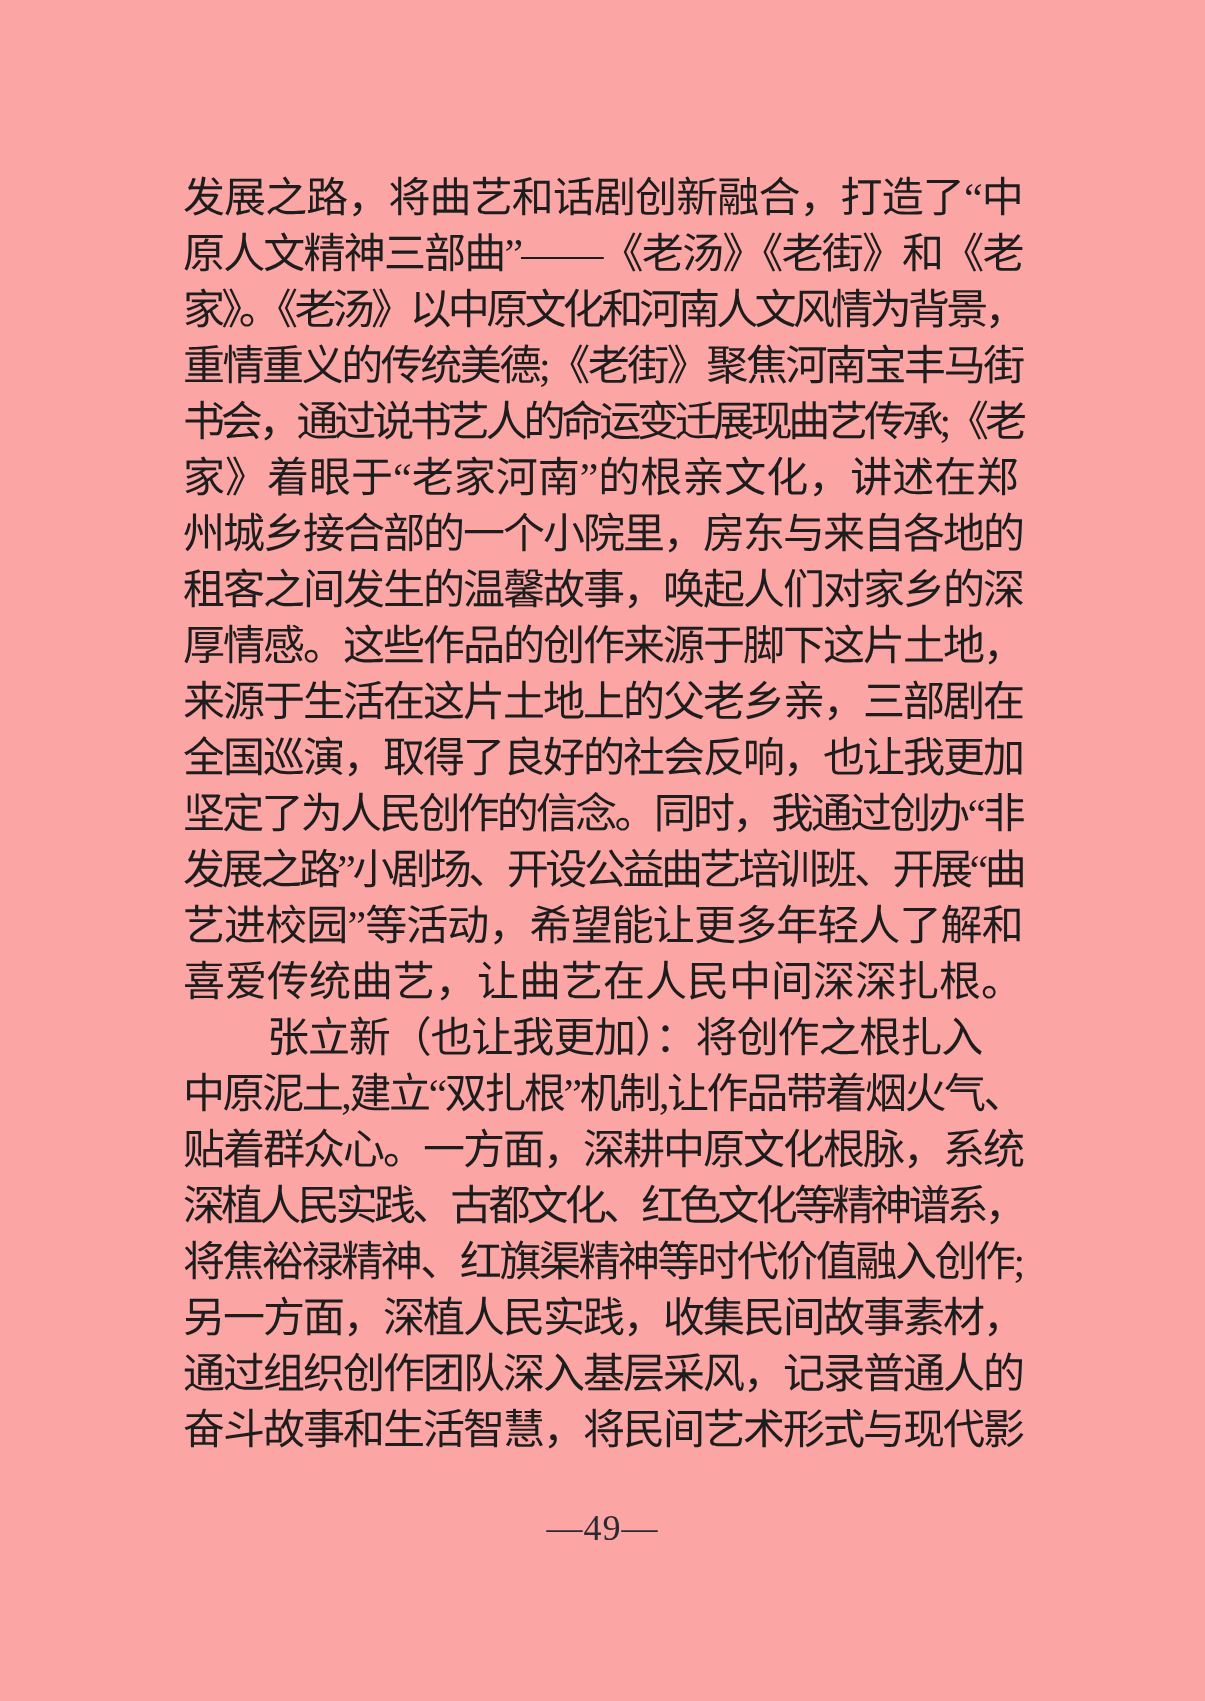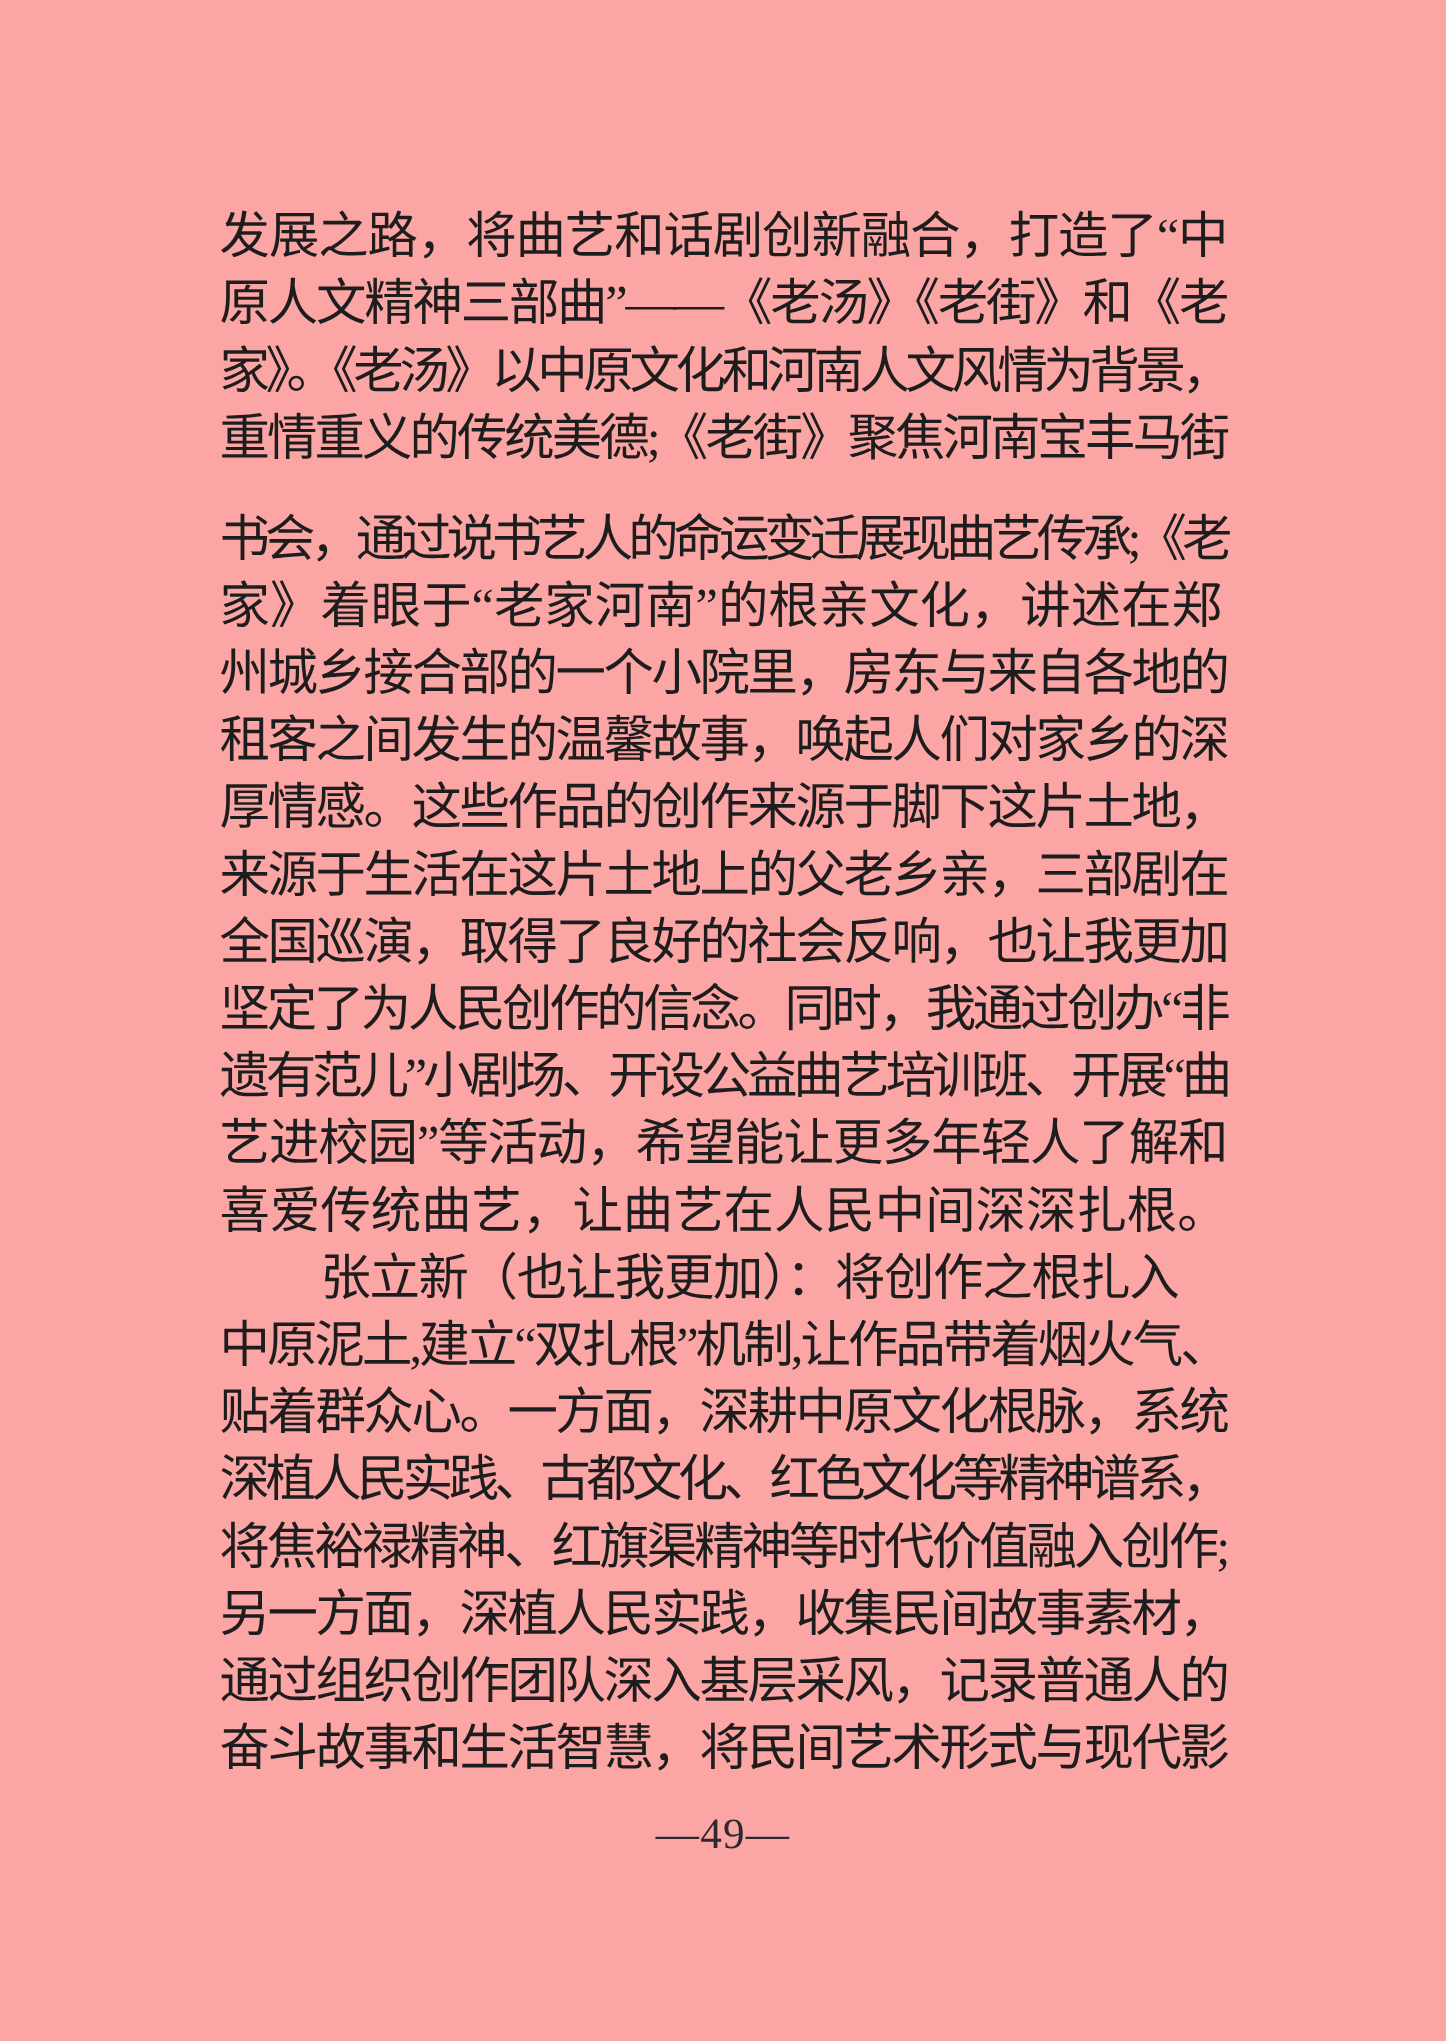--- a/index.html
+++ b/index.html
@@ -53,29 +53,29 @@
 <body>
 
 <div class="sheet">
 
   <main class="text-block">
 
   <p class="line" style="letter-spacing: -0.9px;">发展之路，将曲艺和话剧创新融合，打造了“中</p>
       <p class="line" style="letter-spacing: -1.82px;">原人文精神三部曲”——《老汤》《老街》和《老</p>
       <p class="line" style="letter-spacing: -3.65px;">家》。《老汤》以中原文化和河南人文风情为背景，</p>
       <p class="line" style="letter-spacing: -2.45px;">重情重义的传统美德;《老街》聚焦河南宝丰马街</p>
-      <p class="line" style="letter-spacing: -4.17px; margin-top: 28px;">书会，通过说书艺人的命运变迁展现曲艺传承;《老</p>
+      <p class="line" style="letter-spacing: -4.17px;">书会，通过说书艺人的命运变迁展现曲艺传承;《老</p>
       <p class="line">家》着眼于“老家河南”的根亲文化，讲述在郑</p>
       <p class="line" style="letter-spacing: -2px;">州城乡接合部的一个小院里，房东与来自各地的</p>
       <p class="line" style="letter-spacing: -2px;">租客之间发生的温馨故事，唤起人们对家乡的深</p>
       <p class="line" style="letter-spacing: -2px;">厚情感。这些作品的创作来源于脚下这片土地，</p>
       <p class="line" style="letter-spacing: -2px;">来源于生活在这片土地上的父老乡亲，三部剧在</p>
       <p class="line" style="letter-spacing: -2px;">全国巡演，取得了良好的社会反响，也让我更加</p>
       <p class="line" style="letter-spacing: -2.77px;">坚定了为人民创作的信念。同时，我通过创办“非</p>
-      <p class="line" style="letter-spacing: -3.43px;">遗有范儿”小剧场、开设公益曲艺培训班、开展“曲</p>
+      <p class="line" style="letter-spacing: -3.43px;">发展之路”小剧场、开设公益曲艺培训班、开展“曲</p>
       <p class="line" style="letter-spacing: -0.9px;">艺进校园”等活动，希望能让更多年轻人了解和</p>
       <p class="line para-end">喜爱传统曲艺，让曲艺在人民中间深深扎根。</p>
       <p class="line indent" style="letter-spacing: -1.11px;">张立新（也让我更加）：将创作之根扎入</p>
       <p class="line" style="letter-spacing: -2.42px;">中原泥土,建立“双扎根”机制,让作品带着烟火气、</p>
       <p class="line" style="letter-spacing: -2px;">贴着群众心。一方面，深耕中原文化根脉，系统</p>
       <p class="line" style="letter-spacing: -3.82px;">深植人民实践、古都文化、红色文化等精神谱系，</p>
       <p class="line" style="letter-spacing: -2.45px;">将焦裕禄精神、红旗渠精神等时代价值融入创作;</p>
       <p class="line" style="letter-spacing: -2px;">另一方面，深植人民实践，收集民间故事素材，</p>
       <p class="line" style="letter-spacing: -2px;">通过组织创作团队深入基层采风，记录普通人的</p>
       <p class="line" style="letter-spacing: -2px;">奋斗故事和生活智慧，将民间艺术形式与现代影</p>

